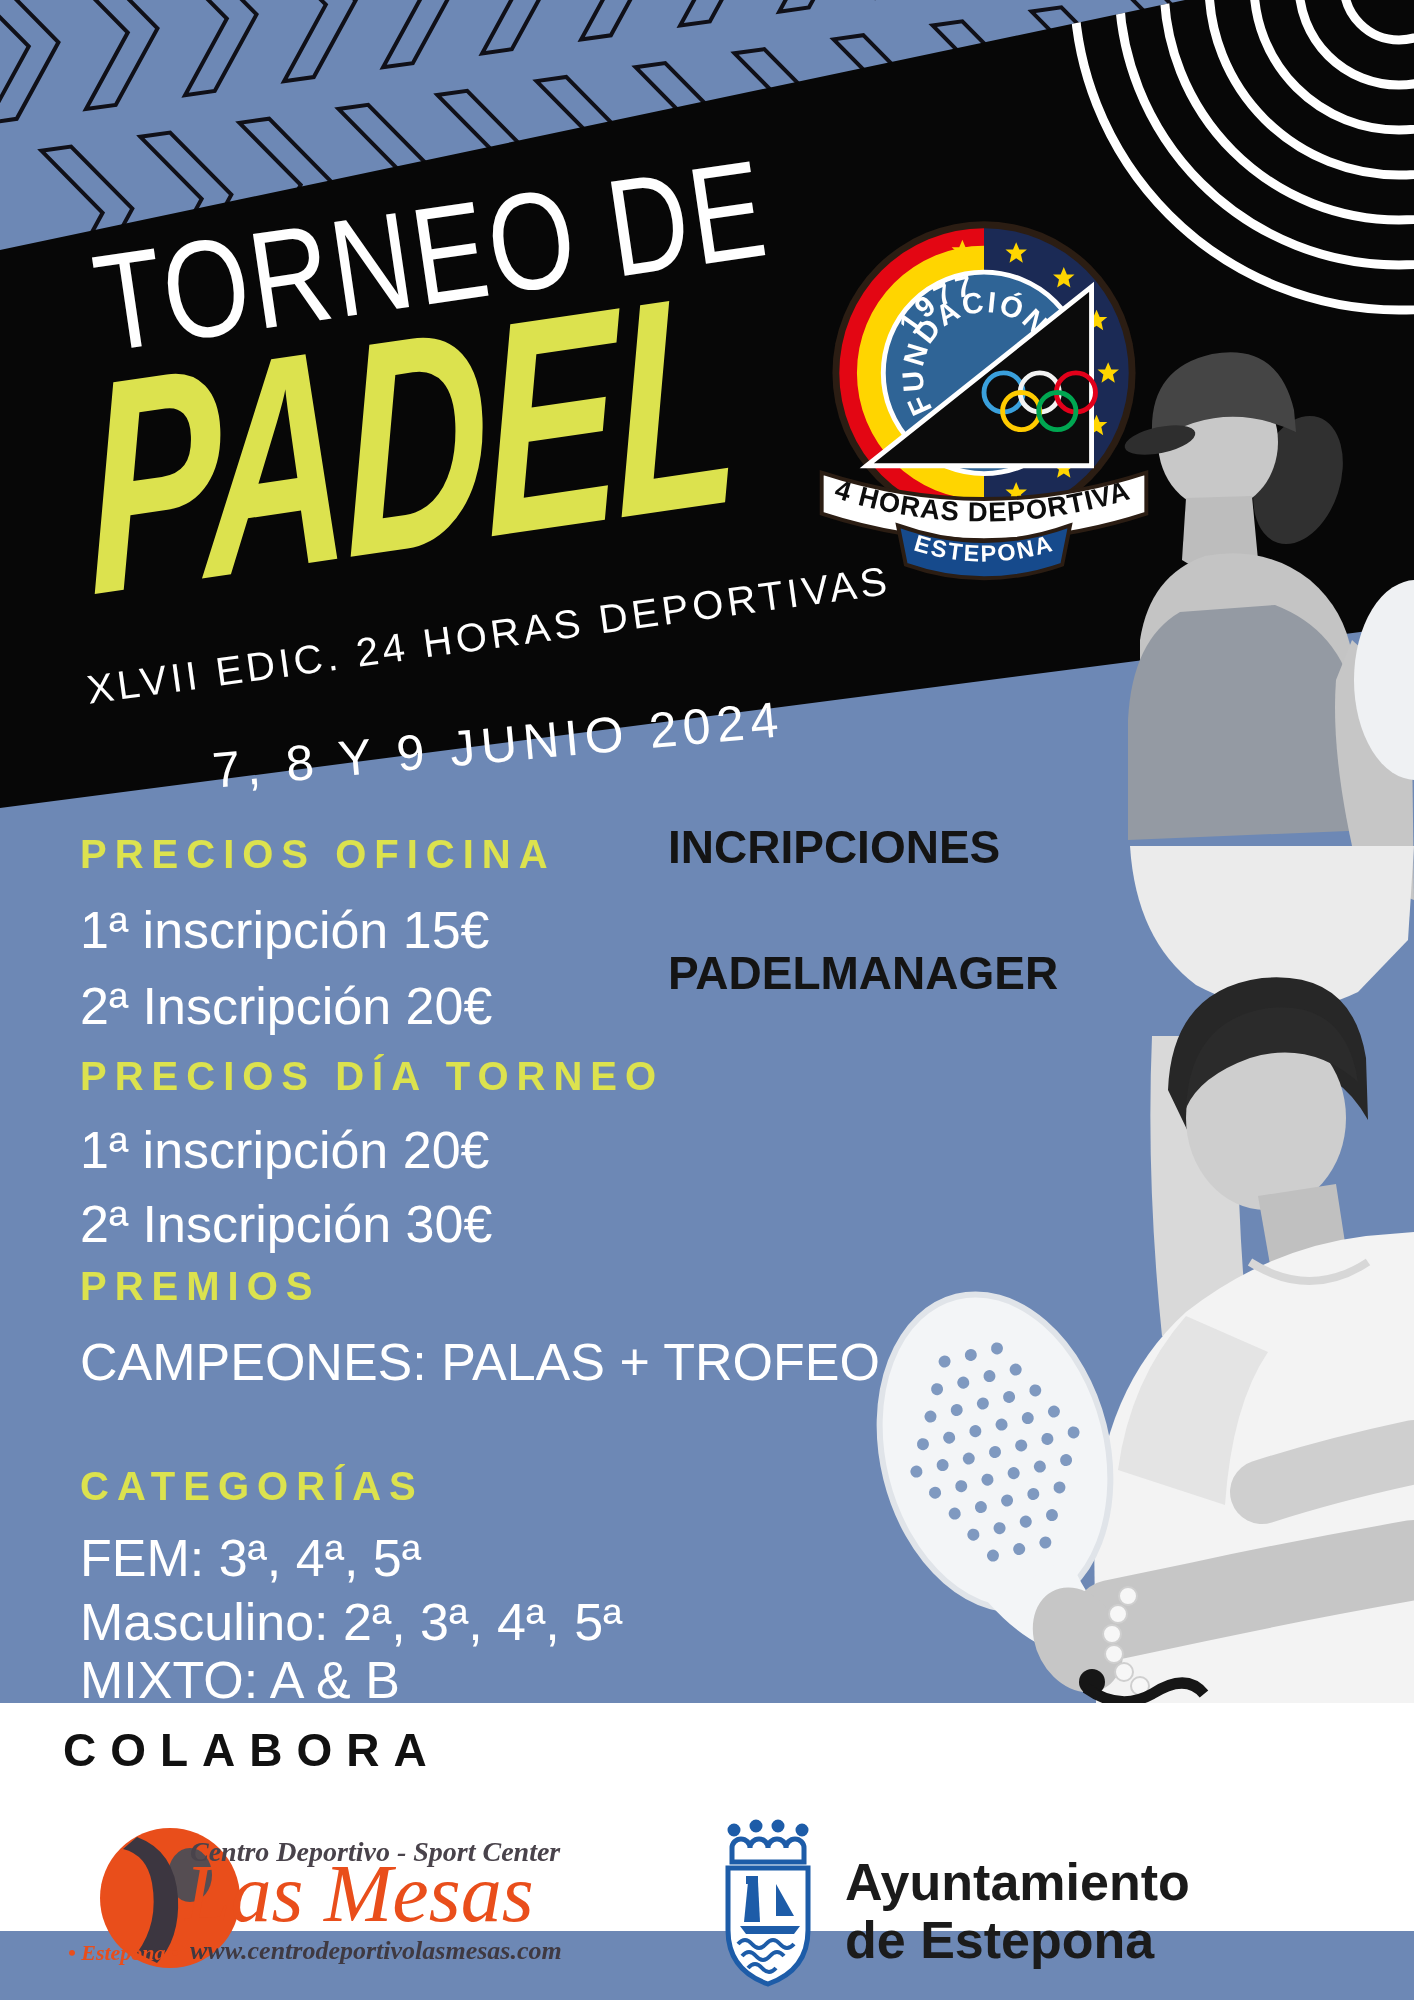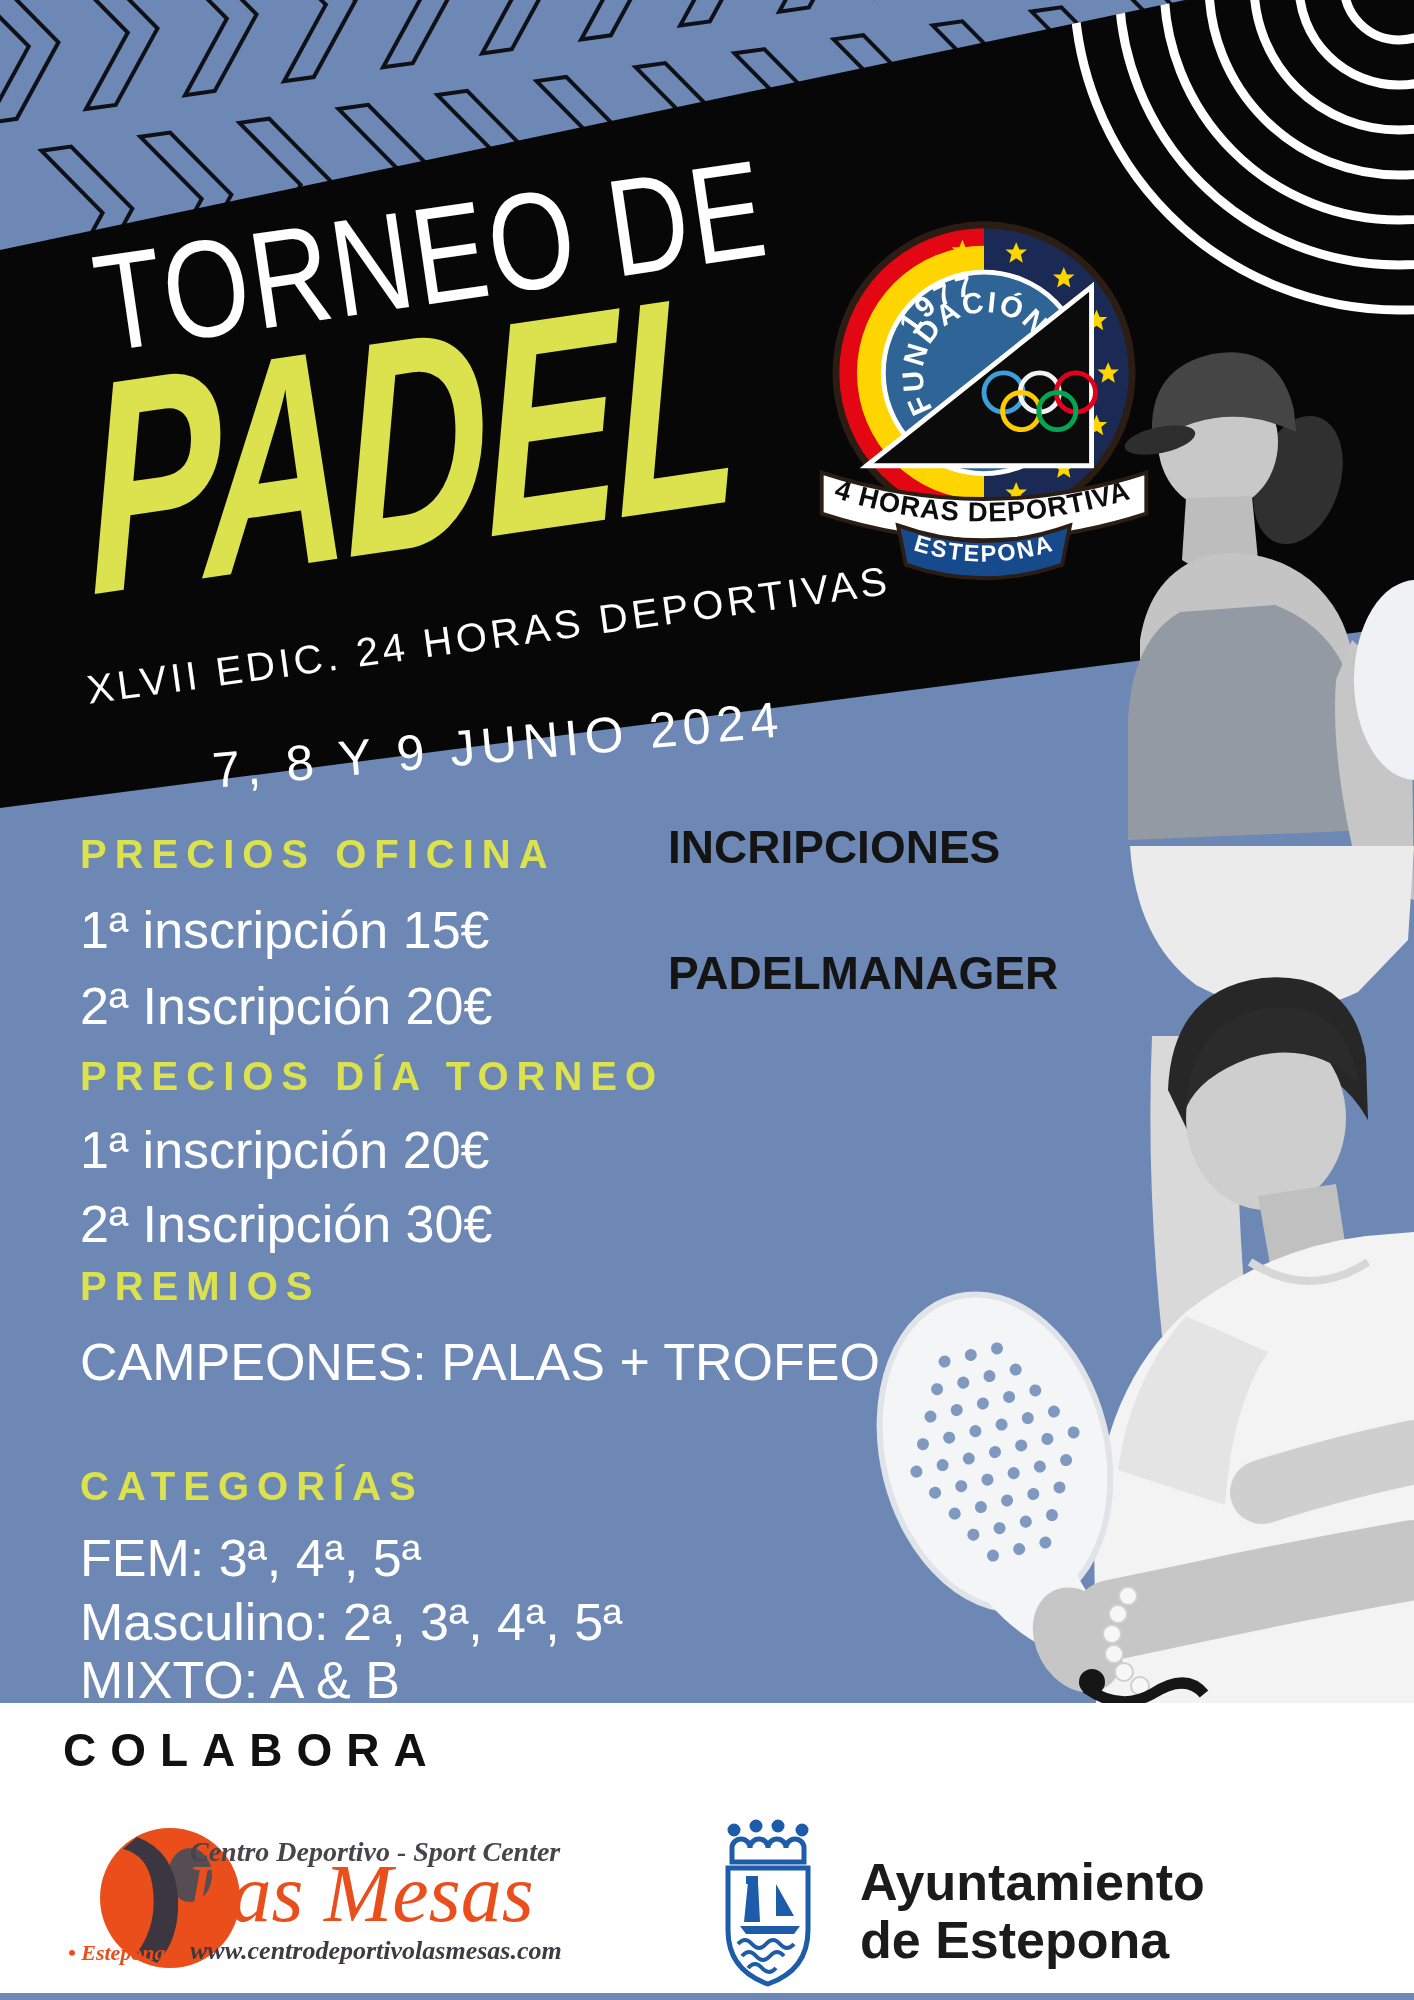--- a/index.html
+++ b/index.html
@@ -48,21 +48,21 @@
   .info-t{
     position:absolute;left:80px;z-index:5;color:#fff;
     font-size:52px;font-weight:400;letter-spacing:0;white-space:nowrap;
   }
   .insc{
     position:absolute;left:668px;z-index:5;color:#141414;
     font-size:46px;font-weight:bold;letter-spacing:0;white-space:nowrap;
   }
   
   .footer{
-    position:absolute;left:0;top:1703px;width:1414px;height:290px;
+    position:absolute;left:0;top:1703px;width:1414px;height:228px;
     background:#fff;z-index:6;
   }
   .colabora{
     position:absolute;left:63px;top:20px;color:#111;
     font-size:46px;font-weight:bold;letter-spacing:14px;white-space:nowrap;
   }
   .lm-block{position:absolute;left:0;top:0;}
   .lm-tagline{
     position:absolute;left:190px;top:133px;color:#49434b;
     font-family:"Liberation Serif",serif;font-style:italic;font-weight:bold;
@@ -80,21 +80,21 @@
   }
   .lm-city::before{content:"• ";}
   .lm-city::after{content:" •";}
   .lm-web{
     position:absolute;left:190px;top:233px;color:#3f3941;
     font-family:"Liberation Serif",serif;font-style:italic;font-weight:bold;
     font-size:26px;white-space:nowrap;
   }
   .ayto-text{
     position:absolute;left:845px;top:150px;color:#1b1b1b;
-    font-size:52px;font-weight:700;line-height:58px;white-space:nowrap;margin-left:15px;
+    font-size:52px;font-weight:700;line-height:58px;white-space:nowrap;
   }
 </style>
 </head>
 <body>
 
 <div class="poster">
 
   <svg id="chevrons" width="1414" height="620" viewBox="0 0 1414 620">
     <g id="chevrons-g" transform="rotate(-8 0 0)">
         <path d="M0,0 L52,70 L0,140 L30,140 L82,70 L30,0 Z" transform="translate(-30,-20)" fill="none" stroke="#101018" stroke-width="4"></path>

